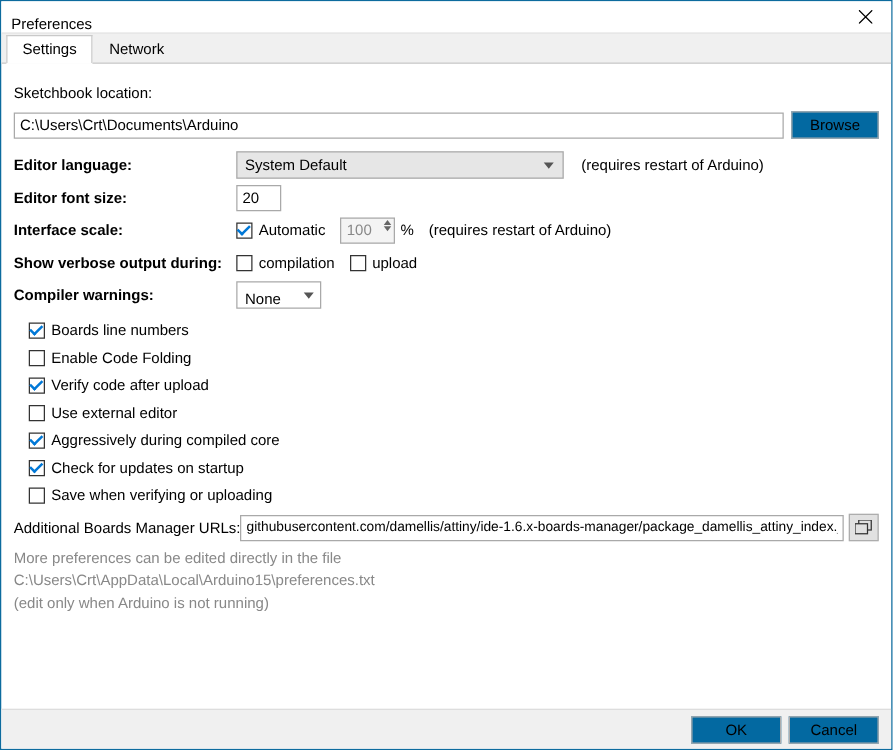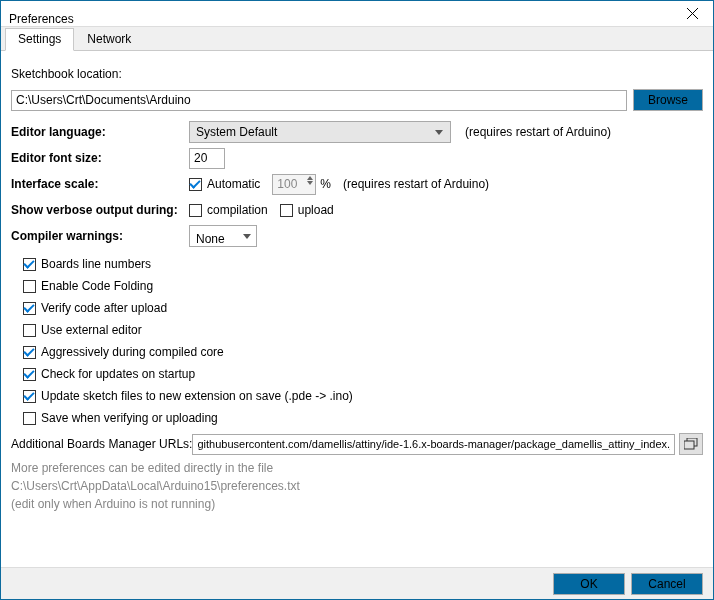--- a/index.html
+++ b/index.html
@@ -255,24 +255,20 @@
   </div>
   <div class="check-row">
     <span class="checkbox checked"></span>
     <span>Aggressively during compiled core</span>
   </div>
   <div class="check-row">
     <span class="checkbox checked"></span>
     <span>Check for updates on startup</span>
   </div>
   <div class="check-row">
-    <span class="checkbox checked"></span>
-    <span>Update sketch files to new extension on save (.pde -&gt; .ino)</span>
-  </div>
-  <div class="check-row">
     <span class="checkbox"></span>
     <span>Save when verifying or uploading</span>
   </div>
 
   <div class="row" style="margin-top:2px">
     <span class="url-label">Additional Boards Manager URLs:</span>
     <input class="full-input" style="font-size: 11px;" value="githubusercontent.com/damellis/attiny/ide-1.6.x-boards-manager/package_damellis_attiny_index.json">
     <div class="icon-btn">
       <svg width="14" height="12" viewBox="0 0 14 12">
         <rect x="3" y="0" width="10" height="8" fill="none" stroke="#333" stroke-width="1"></rect>

